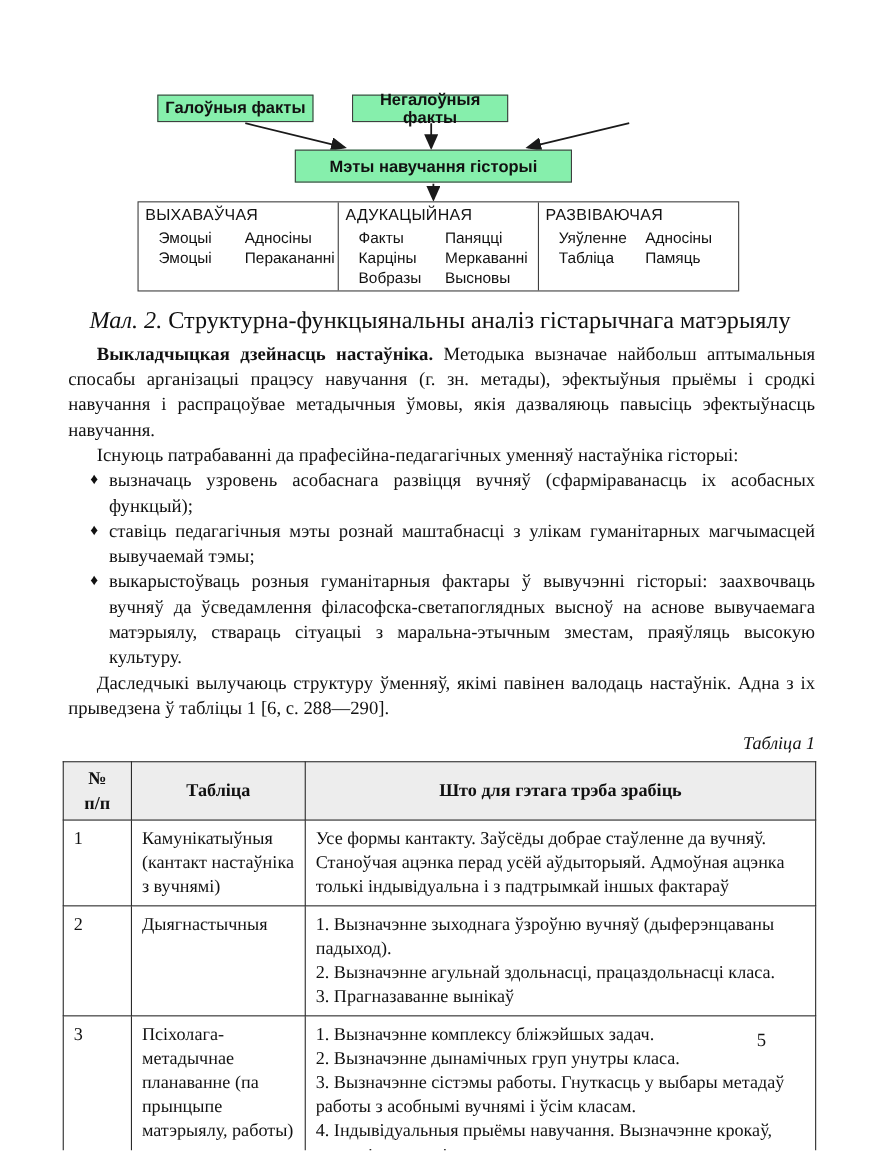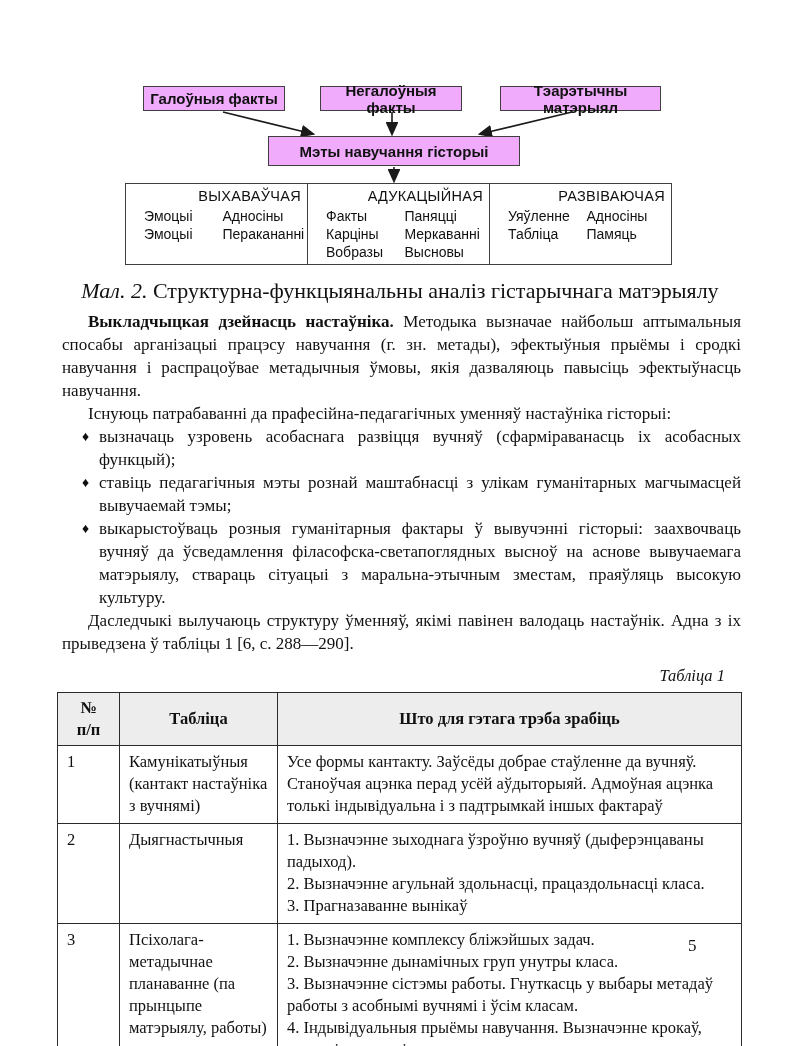--- a/index.html
+++ b/index.html
@@ -18,39 +18,39 @@
   .diagram {
     position: absolute;
     left: 60px; top: 80px;
     width: 680px; height: 225px;
     font-family: "Liberation Sans", sans-serif;
   }
   .arrows { position: absolute; left: 0; top: 0; width: 680px; height: 225px; }
   .dbox {
     position: absolute;
     border: 1.5px solid #3f3f3f;
-    background: #f0abfc;
+    background: #86efac;
     display: flex; align-items: center; justify-content: center;
     font-weight: bold; font-size: 15px; text-align: center;
   }
   .dbox.b1 { left: 83px;  top: 6px;  width: 142px; height: 25px; }
   .dbox.b2 { left: 260px; top: 6px;  width: 142px; height: 25px; }
   .dbox.b3 { left: 440px; top: 6px;  width: 161px; height: 25px; }
   .dbox.center { left: 208px; top: 56px; width: 252px; height: 30px; }
 
   .goal-table {
     position: absolute;
     left: 65px; top: 103px; width: 547px; height: 82px;
     border: 1.5px solid #3f3f3f;
     display: flex;
     background: #fff;
   }
   .gcol { flex: 1 1 0; padding: 4px 6px 2px 6px; border-right: 1.5px solid #3f3f3f; }
   .gcol:last-child { border-right: none; }
-  .ghead { text-align: right; font-size: 14.5px; letter-spacing: .3px; margin-bottom: 3px; }
+  .ghead { text-align: left; font-size: 14.5px; letter-spacing: .3px; margin-bottom: 3px; }
   .gitems { display: flex; padding-left: 12px; }
   .gsub { width: 50%; font-size: 14px; line-height: 18px; }
 
   .fig-caption {
     position: absolute;
     left: 0; top: 198px; width: 680px;
     text-align: center;
     font-size: 22px;
     font-family: "Liberation Serif", serif;
     color: #111;
@@ -70,21 +70,21 @@
   .bullet-item .diamond {
     position: absolute; left: 20px; top: 0;
     font-size: 14px;
   }
 
   
   .table-label {
     text-align: right;
     font-style: italic;
     font-size: 16.5px;
-    margin: 9px 16px 5px 0;
+    margin: 9px 0 5px 0;
   }
   table.skills {
     border-collapse: collapse;
     width: 685px;
     margin-left: -5px;
     font-size: 16.5px;
     line-height: 22px;
   }
   table.skills th, table.skills td {
     border: 1.5px solid #2b2b2b;
@@ -123,21 +123,20 @@
         </marker>
       </defs>
       <line x1="163" y1="32" x2="253" y2="54" stroke="#1a1a1a" stroke-width="1.6" marker-end="url(#ah)"></line>
       <line x1="332" y1="32" x2="332" y2="54" stroke="#1a1a1a" stroke-width="1.6" marker-end="url(#ah)"></line>
       <line x1="512" y1="32" x2="420" y2="54" stroke="#1a1a1a" stroke-width="1.6" marker-end="url(#ah)"></line>
       <line x1="334" y1="87" x2="334" y2="101" stroke="#1a1a1a" stroke-width="1.6" marker-end="url(#ah)"></line>
     </svg>
 
     <div class="dbox b1">Галоўныя факты</div>
     <div class="dbox b2">Негалоўныя факты</div>
-    <div class="dbox b3">Тэарэтычны матэрыял</div>
     <div class="dbox center">Мэты навучання гісторыі</div>
 
     <div class="goal-table">
       <div class="gcol">
         <div class="ghead">ВЫХАВАЎЧАЯ</div>
         <div class="gitems">
           <div class="gsub">
             <div>Эмоцыі</div>
             <div>Эмоцыі</div>
           </div>

